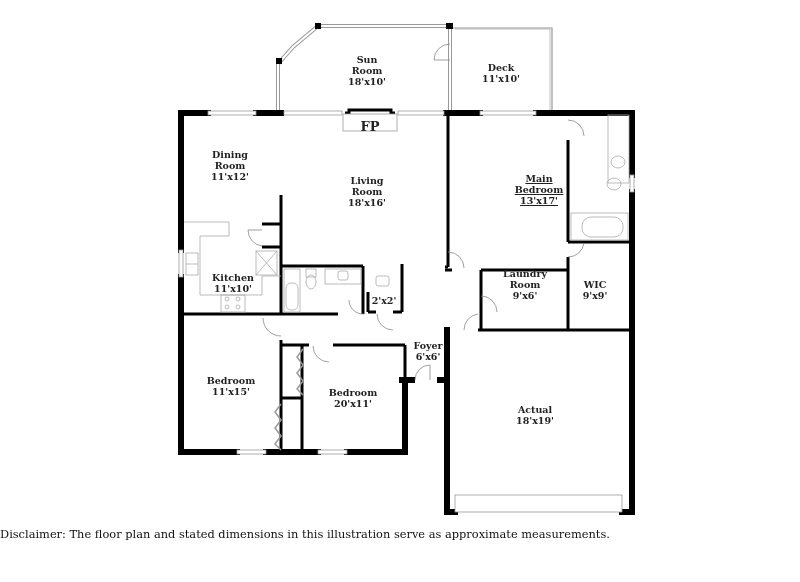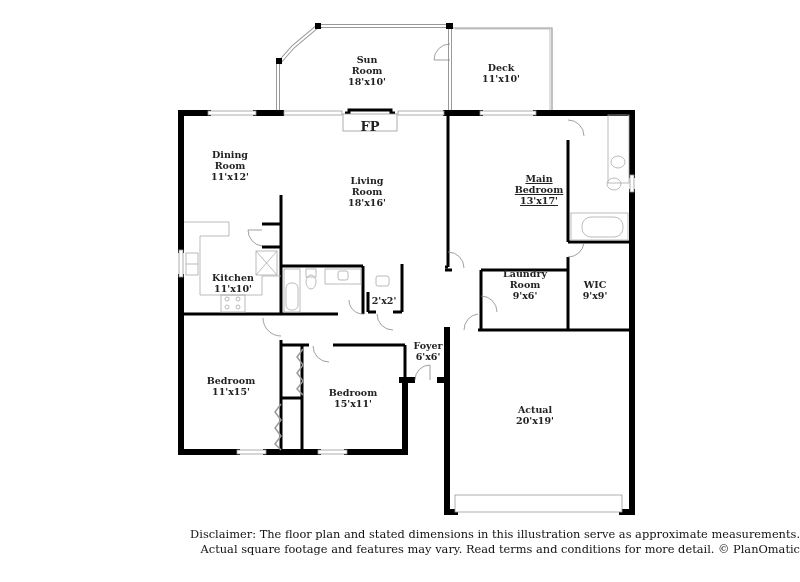--- a/index.html
+++ b/index.html
@@ -1,21 +1,21 @@
 <!DOCTYPE html>
 <html><head>
 <meta charset="utf-8">
 <style>
   html, body { margin: 0; padding: 0; background: #ffffff; }
   body { width: 800px; height: 582px; position: relative; overflow: hidden; font-family: "DejaVu Serif", serif; }
   #plan { position: absolute; left: 0; top: 0; width: 800px; height: 582px; }
   .room-label { position: absolute; text-align: center; font-family: "DejaVu Serif", serif; font-weight: bold; font-size: 9.5px; line-height: 11px; color: #222; transform: translateX(-50%); white-space: nowrap; }
   .room-label span { display: block; }
   .fp-label { position: absolute; font-family: "DejaVu Serif", serif; font-weight: bold; font-size: 13px; color: #222; transform: translateX(-50%); }
-  .disclaimer { position: absolute; left: 0; width: 800px; top: 527px; text-align: right; font-family: "DejaVu Serif", serif; font-size: 11.4px; line-height: 15px; color: #111; }
+  .disclaimer { position: absolute; left: 0; width: 800px; top: 527px; text-align: left; font-family: "DejaVu Serif", serif; font-size: 11.4px; line-height: 15px; color: #111; }
   .disclaimer span { display: block; }
 </style>
 </head>
 <body>
 
 <svg id="plan" viewBox="0 0 800 582" xmlns="http://www.w3.org/2000/svg">
 
   <g stroke="#999" fill="none">
     <path d="M278 110 L278 64 L293 47 L318 26 L448 26" stroke-width="4"></path>
     <path d="M278 110 L278 64 L293 47 L318 26 L448 26" stroke="#fff" stroke-width="2"></path>
@@ -213,26 +213,25 @@
     <div class="room-label" style="left: 428px; top: 340px;">
       <span>Foyer</span>
       <span>6'x6'</span>
     </div>
     <div class="room-label" style="left: 231px; top: 375px;">
       <span>Bedroom</span>
       <span>11'x15'</span>
     </div>
     <div class="room-label" style="left: 353px; top: 387px;">
       <span>Bedroom</span>
-      <span>15'x11'</span>
+      <span>20'x11'</span>
     </div>
     <div class="room-label" style="left: 535px; top: 404px;">
       <span>Actual</span>
-      <span>20'x19'</span>
+      <span>18'x19'</span>
     </div>
   </div>
 
 <div class="fp-label" style="left:370px; top:119px;">FP</div>
 
 <div class="disclaimer">
   <span>Disclaimer: The floor plan and stated dimensions in this illustration serve as approximate measurements.</span>
-  <span>Actual square footage and features may vary. Read terms and conditions for more detail. © PlanOmatic</span>
 </div>
 
 </body></html>

